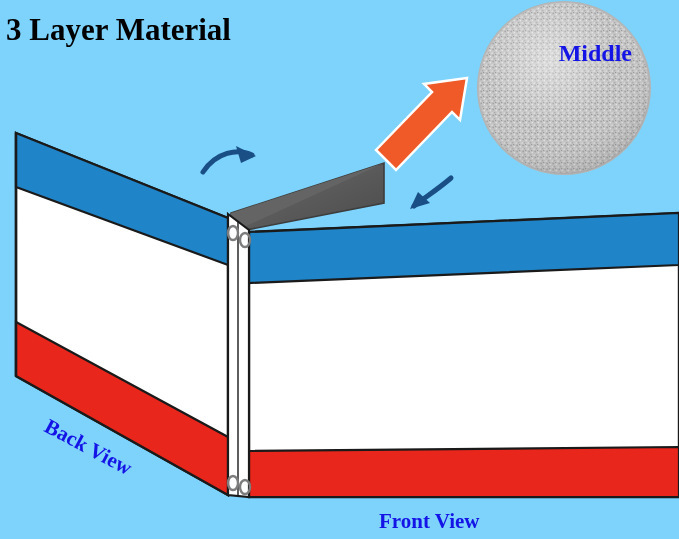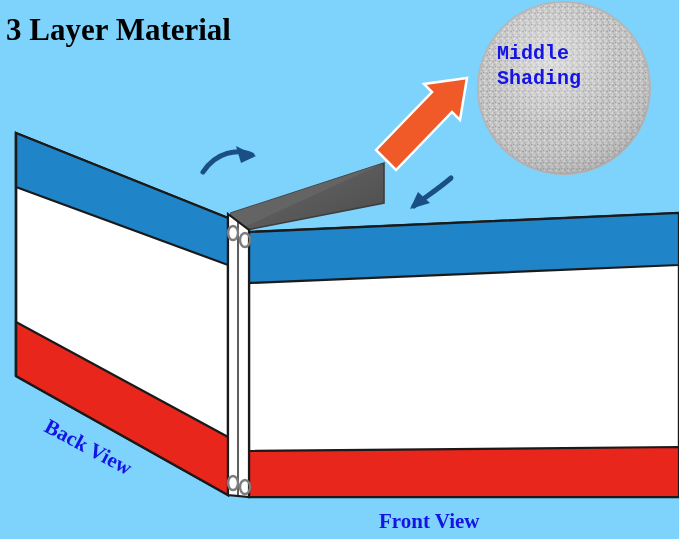--- a/index.html
+++ b/index.html
@@ -36,25 +36,24 @@
   .label-blue {
     position: absolute;
     font-family: "Liberation Serif", serif;
     font-weight: bold;
     color: #1414e6;
     white-space: nowrap;
   }
   #label-middle-shading {
     left: 497px;
     top: 41px;
-    font-size: 20px;
+    font-size: 24px;
     line-height: 25px;
-    text-align: left;
+    text-align: right;
     width: 135px;
-    font-family: Liberation Mono, monospace;
   }
   #label-front-view {
     left: 379px;
     top: 509px;
     font-size: 21px;
     text-align: center;
   }
   #label-back-view {
     left: 52px;
     top: 414px;
@@ -141,19 +140,18 @@
     <g>
       <path d="M451,178 C437,190 424,198 414,206" fill="none" stroke="#1a4f86" stroke-width="5" stroke-linecap="round"></path>
       <polygon points="410,209 430,203 418,192" fill="#1a4f86"></polygon>
     </g>
   </svg>
 
   <div class="title-text">3 Layer Material</div>
 
   <div class="label-blue" id="label-middle-shading">
     <div>Middle</div>
-    <div>Shading</div>
   </div>
 
   <div class="label-blue" id="label-front-view">Front View</div>
   <div class="label-blue" id="label-back-view">Back View</div>
 
 </div>
 
 </body></html>

